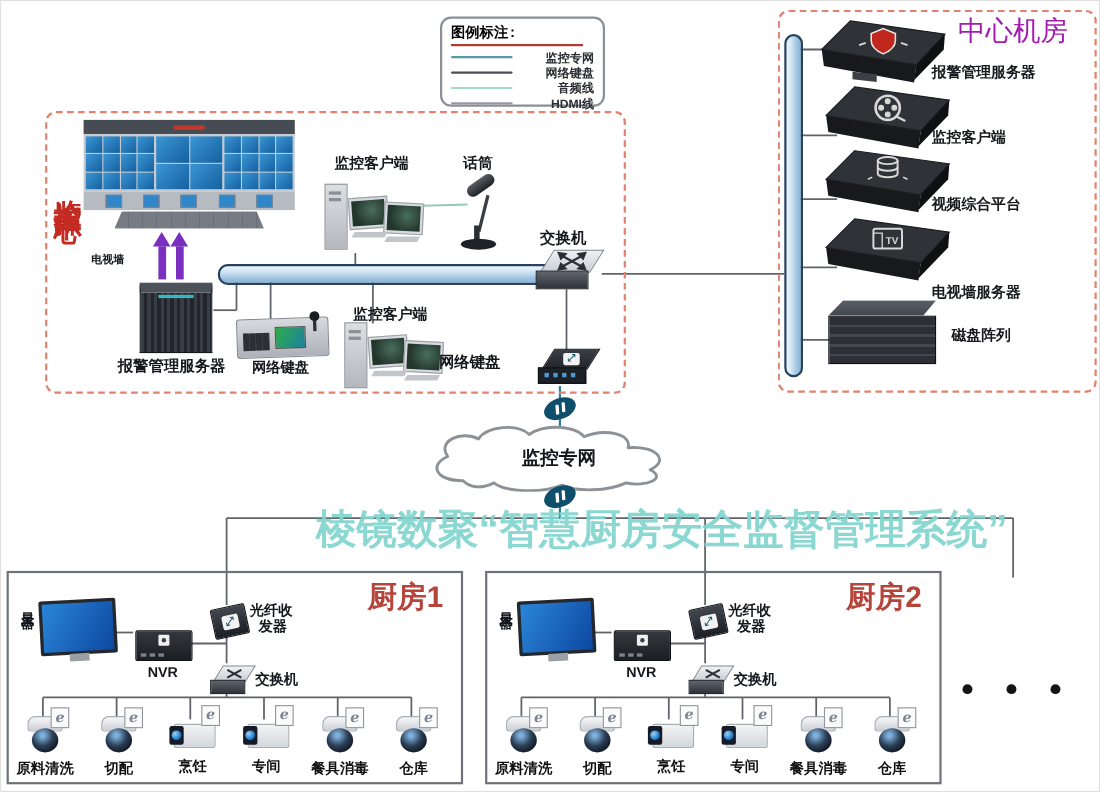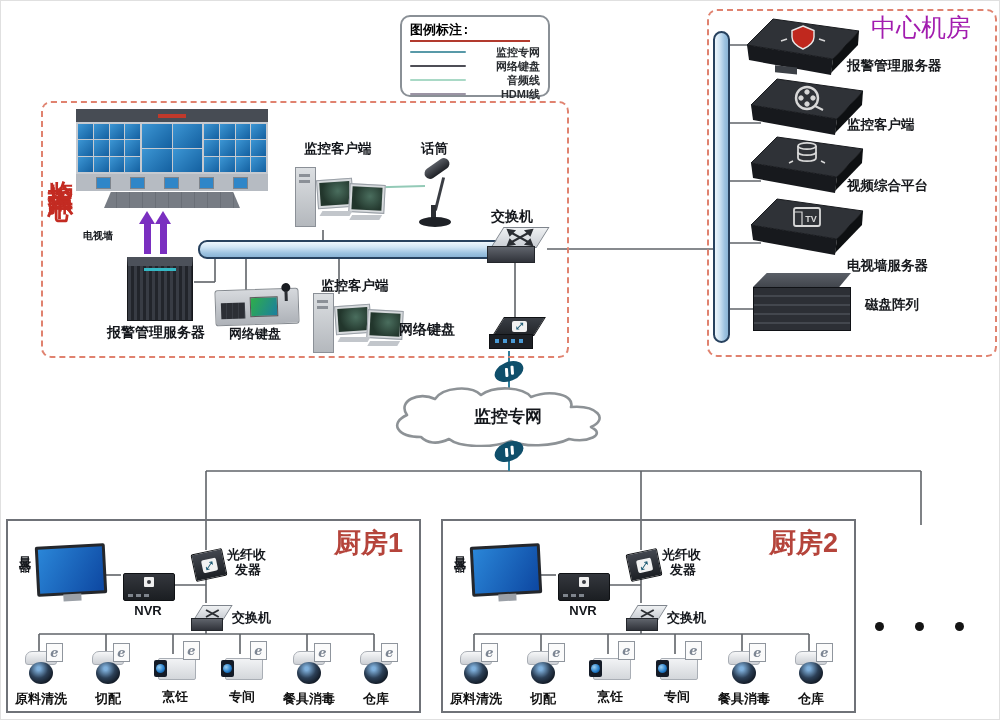--- a/index.html
+++ b/index.html
@@ -408,20 +408,21 @@
     <svg width="250" height="62" viewBox="0 0 250 62">
       <path d="M38,52 C14,52 6,38 24,30 C14,16 36,6 52,14 C60,2 88,0 98,10 C112,0 140,2 148,12 C168,4 192,10 188,22 C214,20 226,34 208,42 C224,50 204,58 186,54 C170,62 140,62 128,56 C108,64 76,62 66,54 C54,60 44,58 38,52 Z" fill="#ffffff" stroke="#8d9296" stroke-width="2.6" stroke-linejoin="round"></path>
     </svg>
     <div class="cl-label">监控专网</div>
   </div>
   <div class="fiberdot" style="left:493px;top:441px;">
       <i></i>
       <i></i>
     </div>
 
+  <div id="watermark">棱镜数聚“智慧厨房安全监督管理系统”</div>
 
   <div class="kitchen" style="left:5px;">
     <div class="k-title">厨房1</div>
     <div class="k-display">显示器</div>
     <div class="k-mon">
         <i></i>
       </div>
     <div class="k-nvr">
         <div class="logo"></div>
         <div class="slots"></div>

